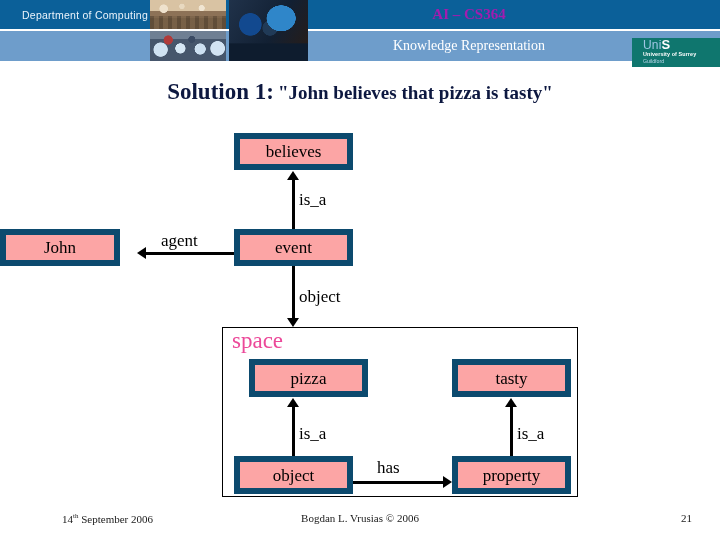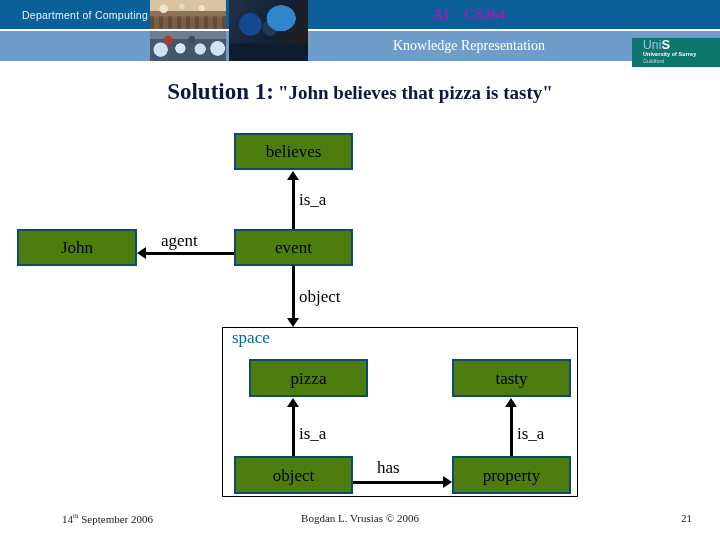--- a/index.html
+++ b/index.html
@@ -101,22 +101,22 @@
     text-align: center; color: #0d1840;
     font-family: "Liberation Serif", serif;
     white-space: nowrap;
   }
   .slide-title .s1 { font-size: 23px; font-weight: bold; }
   .slide-title .s2 { font-size: 19px; font-weight: bold; }
 
   
   .node {
     position: absolute;
-    background: #4d7c0f;
-    border: 2px solid #0c4a6e;
+    background: #fca5a5;
+    border: 6px solid #0c4a6e;
     display: flex; align-items: center; justify-content: center;
     font-family: "Liberation Serif", serif;
     font-size: 17px; color: #000000;
     line-height: 1;
   }
   .edge-label {
     position: absolute;
     font-family: "Liberation Serif", serif;
     font-size: 17px; color: #000000;
     white-space: nowrap;
@@ -143,21 +143,21 @@
     border-top: 6px solid transparent; border-bottom: 6px solid transparent;
     border-left: 9px solid #000000;
   }
   .space-box {
     position: absolute; left: 222px; top: 327px;
     width: 356px; height: 170px;
     border: 1px solid #000000; background: transparent;
   }
   .space-label {
     position: absolute; left: 232px; top: 328px;
-    font-family: "Liberation Serif", serif; font-size: 17px; color:#0369a1;
+    font-family: "Liberation Serif", serif; font-size: 23px; color:#ec4899;
   }
 
   
   .footer { position: absolute; left: 0; top: 512px; width: 720px; height: 20px;
             font-family: "Liberation Serif", serif; font-size: 11px; color: #1a1a1a; }
   .f-date { position: absolute; left: 62px; top: 0; }
   .f-date sup { font-size: 7px; }
   .f-author { position: absolute; left: 0; top: 0; width: 720px; text-align: center; }
   .f-page { position: absolute; right: 28px; top: 0; }
 </style>
@@ -201,21 +201,21 @@
   <div>
 
     <div class="node" style="left:234px; top:133px; width:119px; height:37px;">
       <span>believes</span>
     </div>
 
     <div class="vline" style="left:292px; top:179px; height:50px;"></div>
     <div class="arrow-up" style="left:287px; top:171px;"></div>
     <div class="edge-label" style="left:299px; top:190px;">is_a</div>
 
-    <div class="node" style="left:17px; top:229px; width:120px; height:37px;">
+    <div class="node" style="left:0; top:229px; width:120px; height:37px;">
       <span>John</span>
     </div>
 
     <div class="node" style="left:234px; top:229px; width:119px; height:37px;">
       <span>event</span>
     </div>
 
     <div class="hline" style="left:146px; top:252px; width:88px;"></div>
     <div class="arrow-left" style="left:137px; top:247px;"></div>
     <div class="edge-label" style="left:161px; top:231px;">agent</div>

